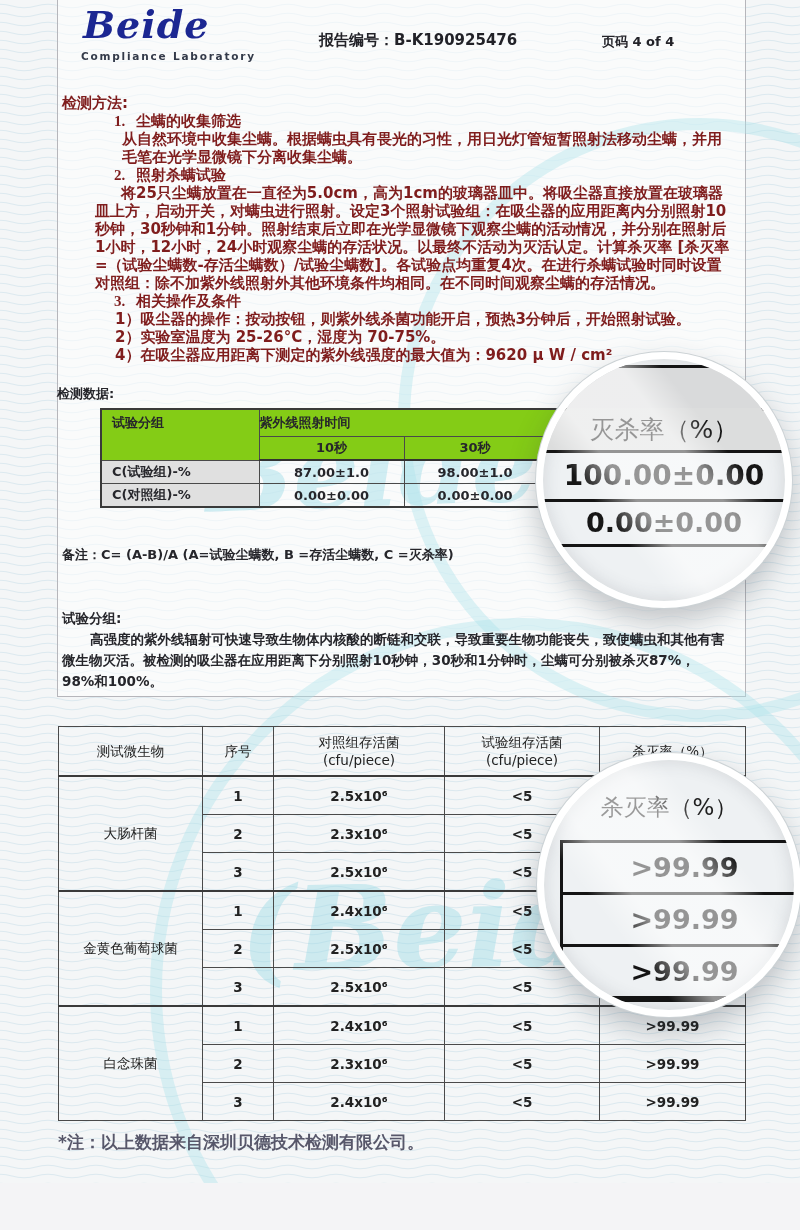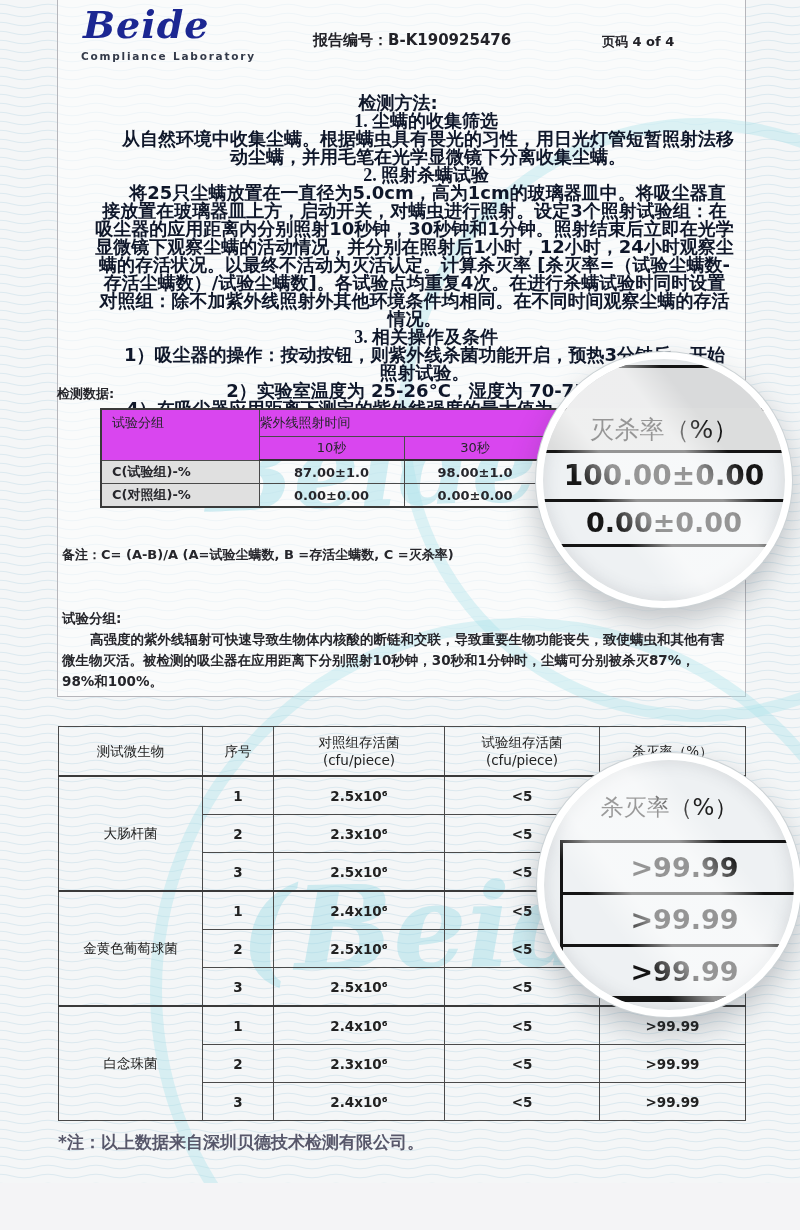--- a/index.html
+++ b/index.html
@@ -17,40 +17,40 @@
   #wmring2{left:150px;top:618px;width:720px;height:720px;}
 
   
   #doc-bg{position:absolute;left:57px;top:0;width:689px;height:697px;z-index:1;
     background:rgba(255,255,255,0.55);border:1px solid #b6b6bb;border-top:none;box-sizing:border-box;}
   #doc{position:absolute;left:57px;top:0;width:689px;height:697px;z-index:3;color:#26262b;}
 
   .logo{position:absolute;left:26px;top:2px;font-family:"DejaVu Serif",serif;font-style:italic;font-weight:bold;
     font-size:38px;color:#1c2792;letter-spacing:1px;}
   .logo-sub{position:absolute;left:24px;top:50px;font-size:10.5px;font-weight:bold;letter-spacing:1.8px;color:#333a49;}
-  .report-line{position:absolute;left:256px;top:31px;font-size:15px;font-weight:bold;color:#222228;}
+  .report-line{position:absolute;left:262px;top:31px;font-size:15px;font-weight:bold;color:#222228;}
   .pageno{position:absolute;left:545px;top:33px;font-size:13px;font-weight:bold;color:#222228;}
 
-  .methods{position:absolute;left:5px;top:94px;width:672px;font-size:18px;line-height:18px;font-weight:bold;color:#0f172a;text-align:center;}
+  .methods{position:absolute;left:5px;top:94px;width:672px;font-size:15px;line-height:18px;font-weight:bold;color:#7f1d1d;}
   .sec-heading{font-weight:bold;}
   .m-title{margin-left:52px;font-family:Liberation Serif, serif;}
   .m-num{display:inline-block;width:22px;}
   .m-body1{margin-left:60px;}
   .m-body2{margin-left:33px;text-indent:26px;}
   .m-sub{margin-left:53px;}
 
   .data-heading{position:absolute;left:0;top:385px;font-size:13px;font-weight:bold;}
 
   
   #t1{position:absolute;left:43px;top:408px;width:645px;border-collapse:collapse;table-layout:fixed;
     border:2px solid #3a3a3a;font-size:13px;}
   #t1 th,#t1 td{border:1px solid #4a4a4a;height:22px;padding:0;}
   #t1 .hrow1 th{height:26px;}
   #t1 .hrow2 th{height:22px;border-bottom:2px solid #333;}
-  #t1 th{background:#d946ef;font-weight:normal;}
+  #t1 th{background:#84cc16;font-weight:bold;}
   #t1 .corner{text-align:left;padding:4px 0 0 10px;vertical-align:top;}
   #t1 .spanh{text-align:left;padding-right:218px;}
   #t1 .rowlab{background:#e0e0e0;text-align:left;padding-left:10px;font-weight:bold;}
   #t1 td.val{text-align:center;font-weight:bold;margin-left:32px;}
 
   .note-line{position:absolute;left:5px;top:546px;font-size:13px;font-weight:bold;}
   .results{position:absolute;left:5px;top:608px;width:664px;font-size:13.5px;line-height:21px;font-weight:bold;}
   .results p{margin:0;text-indent:28px;}
 
   

